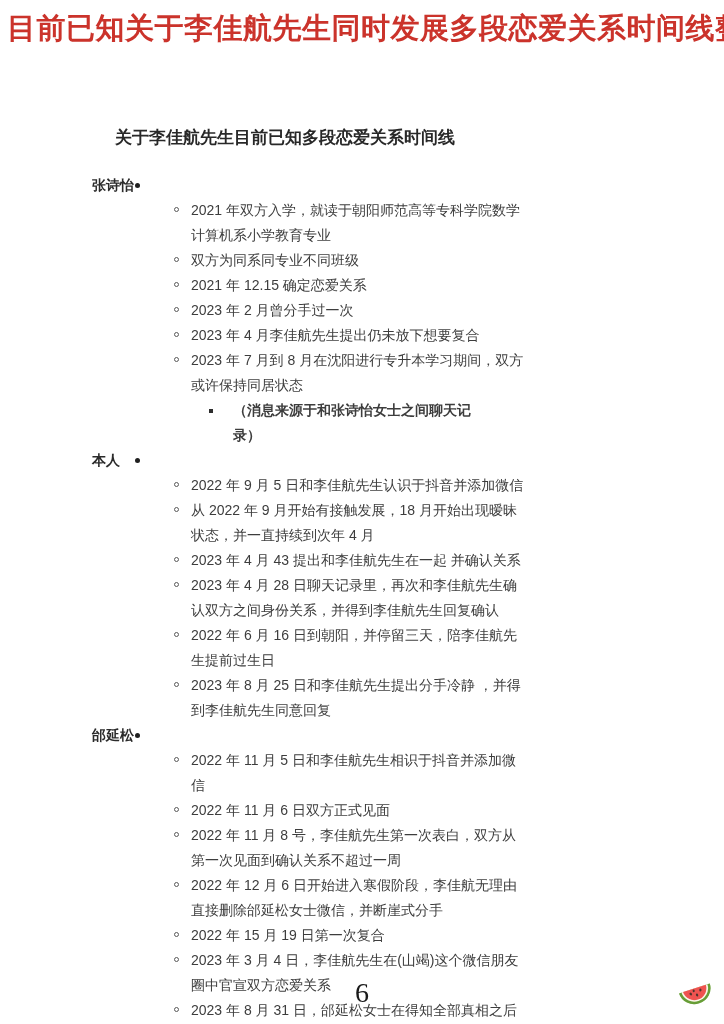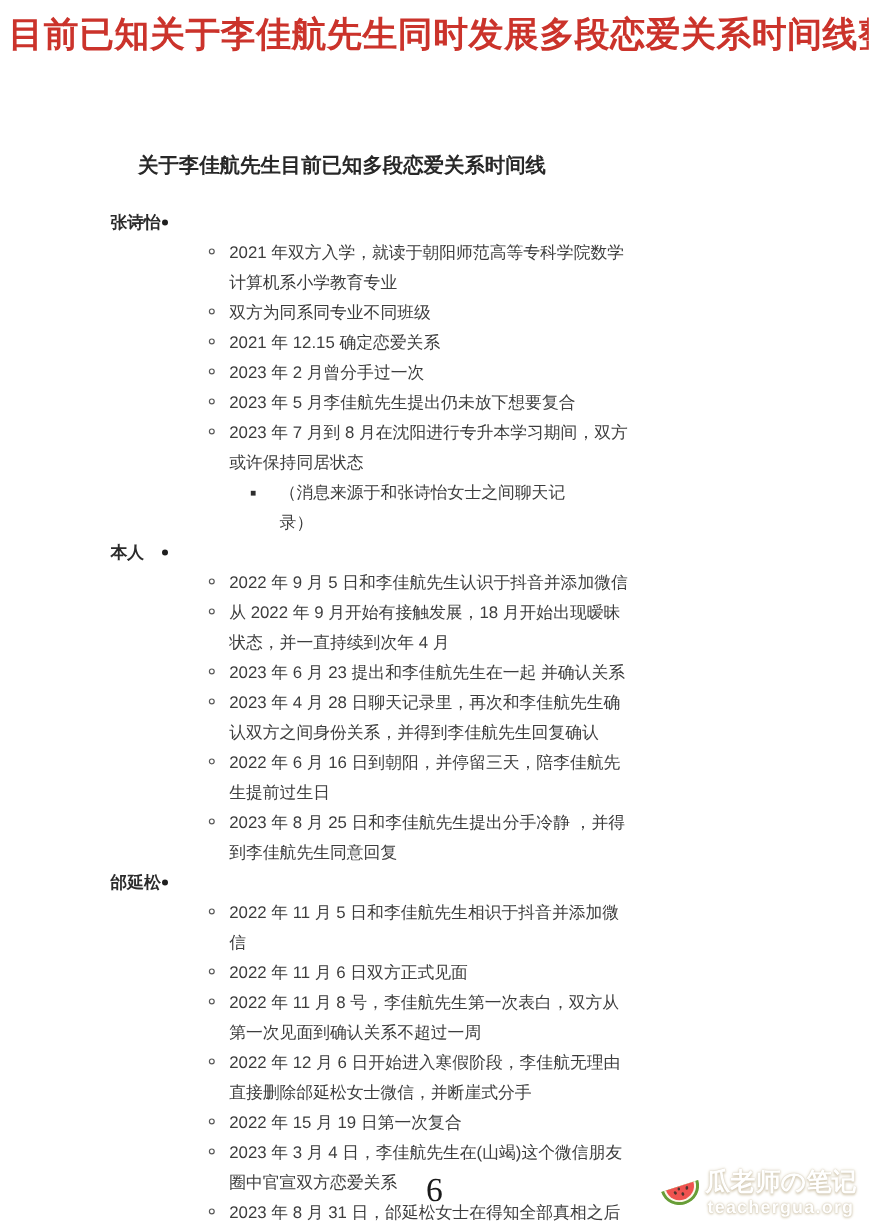--- a/index.html
+++ b/index.html
@@ -22,21 +22,21 @@
     margin-left:115px; margin-bottom:23px;
     font-size:17px; font-weight:bold; color:#282828; line-height:24px;
   }
   .row { position:relative; line-height:25px; font-size:14px; color:#3d3d3d; }
   .lv1 { padding-left:92px; font-weight:bold; color:#2b2b2b; }
   .b1 { position:absolute; left:135px; top:10px; width:5px; height:5px;
         background:#1f1f1f; border-radius:50%; }
   .lv2 { padding-left:191px; padding-right:60px; }
   .b2 { position:absolute; left:174px; top:9px; width:5px; height:5px;
         border:1px solid #5a5a5a; border-radius:50%; background:transparent; }
-  .lv3 { padding-left:233px; padding-right:106px; }
+  .lv3 { padding-left:233px; padding-right:106px;font-weight:bold; }
   .b3 { position:absolute; left:209px; top:11px; width:4px; height:4px; background:#2d2d2d; }
   .page-number {
     position:absolute; top:977px; left:0; width:724px; text-align:center;
     font-family:"Liberation Serif","DejaVu Serif",serif;
     font-size:28px; color:#1a1a1a;
   }
   .watermark {
     position:absolute; top:974px; right:10px;
     display:flex; align-items:flex-start; gap:2px;
   }
@@ -74,21 +74,21 @@
   <div class="row lv2">
     <span class="b2"></span>
     <span>2021 年 12.15 确定恋爱关系</span>
   </div>
   <div class="row lv2">
     <span class="b2"></span>
     <span>2023 年 2 月曾分手过一次</span>
   </div>
   <div class="row lv2">
     <span class="b2"></span>
-    <span>2023 年 5 月李佳航先生提出仍未放下想要复合</span>
+    <span>2023 年 4 月李佳航先生提出仍未放下想要复合</span>
   </div>
   <div class="row lv2">
     <span class="b2"></span>
     <span>2023 年 7 月到 8 月在沈阳进行专升本学习期间，双方或许保持同居状态</span>
   </div>
   <div class="row lv3">
     <span class="b3"></span>
     <span>（消息来源于和张诗怡女士之间聊天记录）</span>
   </div>
 
@@ -99,21 +99,21 @@
   <div class="row lv2">
     <span class="b2"></span>
     <span>2022 年 9 月 5 日和李佳航先生认识于抖音并添加微信</span>
   </div>
   <div class="row lv2">
     <span class="b2"></span>
     <span>从 2022 年 9 月开始有接触发展，18 月开始出现暧昧状态，并一直持续到次年 4 月</span>
   </div>
   <div class="row lv2">
     <span class="b2"></span>
-    <span>2023 年 6 月 23 提出和李佳航先生在一起 并确认关系</span>
+    <span>2023 年 4 月 43 提出和李佳航先生在一起 并确认关系</span>
   </div>
   <div class="row lv2">
     <span class="b2"></span>
     <span>2023 年 4 月 28 日聊天记录里，再次和李佳航先生确认双方之间身份关系，并得到李佳航先生回复确认</span>
   </div>
   <div class="row lv2">
     <span class="b2"></span>
     <span>2022 年 6 月 16 日到朝阳，并停留三天，陪李佳航先生提前过生日</span>
   </div>
   <div class="row lv2">
@@ -168,17 +168,13 @@
       <path d="M3,12 A17,16.5 0 0 0 37,12 Z" fill="#7cb342"></path>
       <path d="M3,12 A17,16.5 0 0 0 37,12 L34,12 A14,13.8 0 0 1 6,12 Z" fill="#558b2f" opacity="0.55"></path>
       <path d="M5.6,12 A14.4,14 0 0 0 34.4,12 Z" fill="#fbf7ea"></path>
       <path d="M7.4,12 A12.6,12.3 0 0 0 32.6,12 Z" fill="#ef5350"></path>
       <ellipse cx="14.5" cy="16.5" rx="1.2" ry="1.6" fill="#4e342e" transform="rotate(-20 14.5 16.5)"></ellipse>
       <ellipse cx="20.5" cy="19.5" rx="1.2" ry="1.6" fill="#4e342e"></ellipse>
       <ellipse cx="25.5" cy="15.5" rx="1.2" ry="1.6" fill="#4e342e" transform="rotate(20 25.5 15.5)"></ellipse>
       <ellipse cx="18.5" cy="14.2" rx="1.1" ry="1.4" fill="#4e342e" transform="rotate(10 18.5 14.2)"></ellipse>
     </g>
   </svg>
-  <div class="wm-text">
-    <div class="wm-line1">瓜老师の笔记</div>
-    <div class="wm-line2">teachergua.org</div>
-  </div>
 </div>
 
 </body></html>

